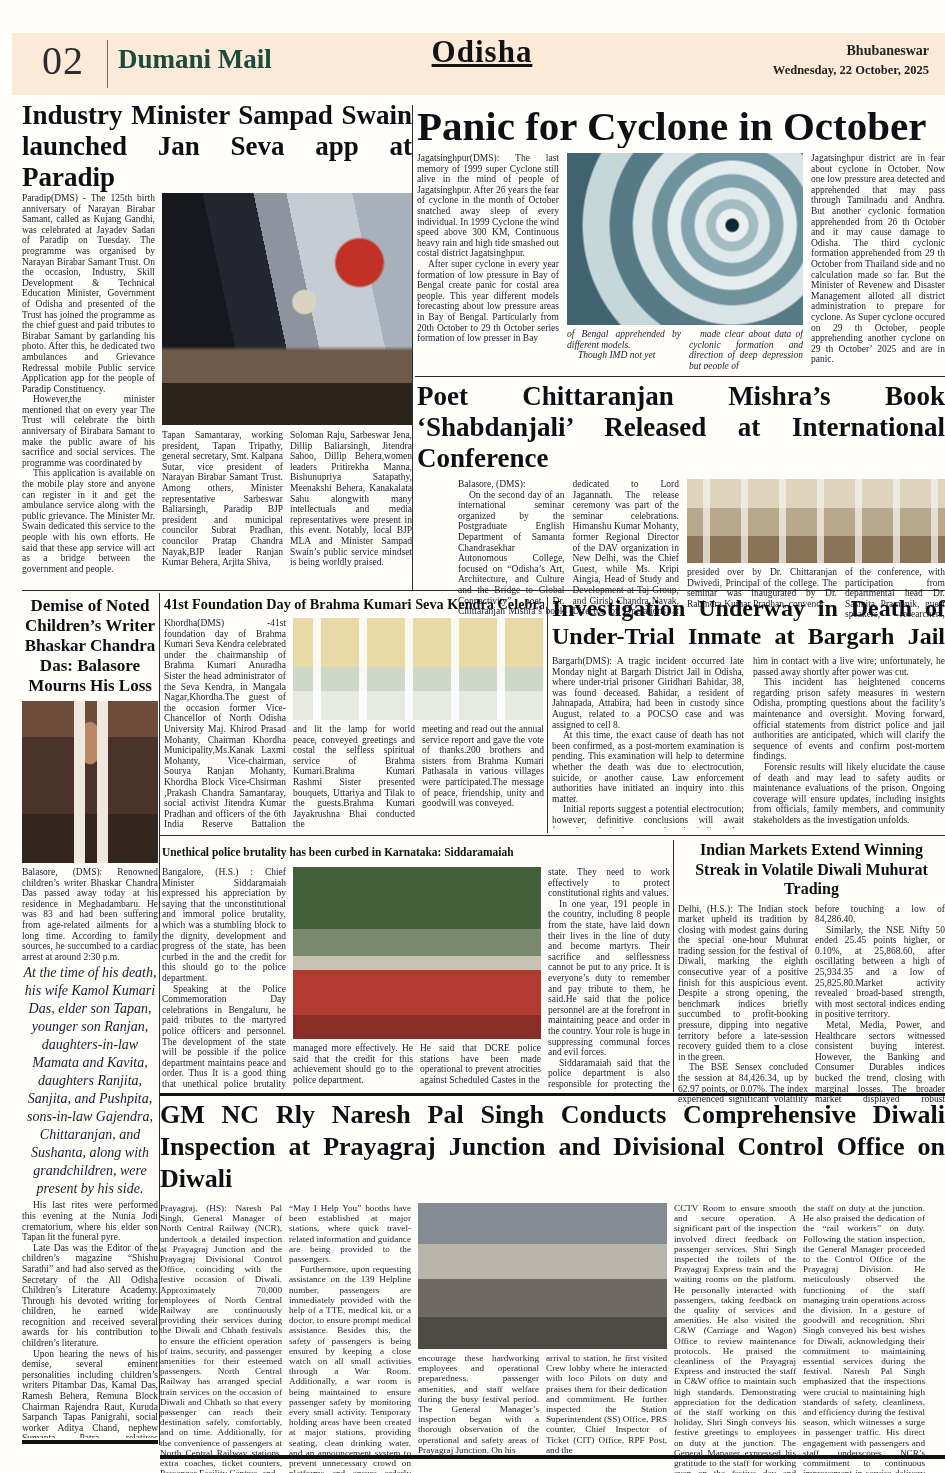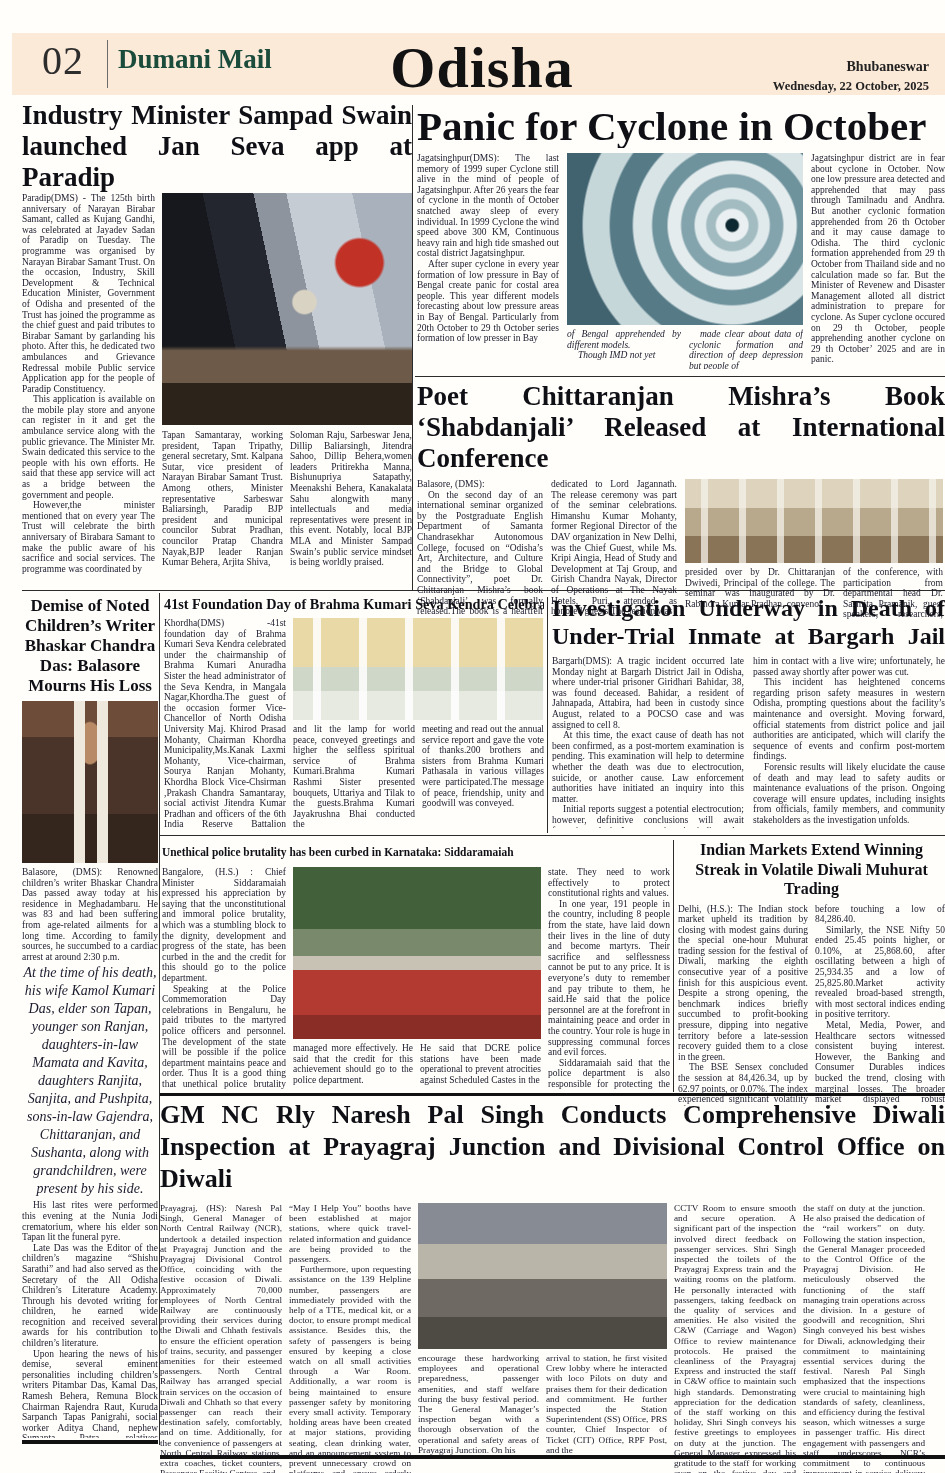--- a/index.html
+++ b/index.html
@@ -7,22 +7,22 @@
           font-family:"Liberation Serif", serif; color:#1b1b2e; margin:0 auto; overflow:hidden; }
   .abs { position:absolute; }
   .rule { position:absolute; background:#2b2b2b; }
   .rule.thick { background:#111; }
 
   
   .masthead { position:absolute; left:12px; top:33px; width:933px; height:62px; background:#fcead9; }
   .pagenum { position:absolute; left:30px; top:4px; font-size:40px; color:#2d2d2d; letter-spacing:1px; }
   .mh-div { position:absolute; left:95px; top:7px; width:1px; height:48px; background:#6b6b6b; }
   .brand { position:absolute; left:106px; top:11px; font-size:27px; font-weight:bold; color:#1b4b3b; }
-  .edition { position:absolute; left:320px; width:300px; top:1px; text-align:center; font-size:58px; font-weight:bold; color:#121212; letter-spacing:1px; }
-  .mh-right { position:absolute; right:16px; top:26px; text-align:right; color:#222; }
+  .edition { position:absolute; left:320px; width:300px; top:1px; text-align:center; font-size:31px; font-weight:bold; color:#121212; letter-spacing:1px;text-decoration:underline; }
+  .mh-right { position:absolute; right:16px; top:10px; text-align:right; color:#222; }
   .mh-city { font-size:14px; font-weight:bold; }
   .mh-date { font-size:12.5px; font-weight:bold; margin-top:4px; }
 
   
   h2 { margin:0; font-weight:bold; color:#0f0f16; }
   .hl-just { text-align:justify; text-align-last:justify; }
   .nowrap { white-space:nowrap; overflow:hidden; }
   .squeeze { display:inline-block; transform-origin:0 50%; white-space:nowrap; }
 
   
@@ -84,22 +84,22 @@
   <div class="rule" style="left:673px; top:840px; width:1px; height:252px;"></div>
   <div class="rule thick" style="left:160px; top:1093px; width:785px; height:3px;"></div>
   <div class="rule thick" style="left:22px; top:1440px; width:136px; height:4px;"></div>
   <div class="rule thick" style="left:160px; top:1455px; width:785px; height:4px;"></div>
 
   <section class="abs" style="left:22px; top:100px; width:390px; height:492px;">
     <h2 class="hl-just" style="font-size:27px; line-height:31px;">Industry Minister Sampad Swain launched Jan Seva app at Paradip</h2>
     <div class="row colgap" style="margin-top:0;">
       <div class="bt" style="width:133px; height:418px;">
           <p>Paradip(DMS) - The 125th birth anniversary of Narayan Birabar Samant, called as Kujang Gandhi, was celebrated at Jayadev Sadan of Paradip on Tuesday. The programme was organised by Narayan Birabar Samant Trust. On the occasion, Industry, Skill Development &amp; Technical Education Minister, Government of Odisha and presented of the Trust has joined the programme as the chief guest and paid tributes to Birabar Samant by garlanding his photo. After this, he dedicated two ambulances and Grievance Redressal mobile Public service Application app for the people of Paradip Constituency.</p>
+          <p>However,the minister mentioned that on every year The Trust will celebrate the birth anniversary of Birabara Samant to make the public aware of his sacrifice and social services. The programme was coordinated by</p>
           <p>This application is available on the mobile play store and anyone can register in it and get the ambulance service along with the public grievance. The Minister Mr. Swain dedicated this service to the people with his own efforts. He said that these app service will act as a bridge between the government and people.</p>
-          <p>However,the minister mentioned that on every year The Trust will celebrate the birth anniversary of Birabara Samant to make the public aware of his sacrifice and social services. The programme was coordinated by</p>
         </div>
       <div style="width:250px;">
         <div class="ph ph-paradip" style="width:250px; height:232px;"></div>
         <div class="row colgap" style="margin-top:5px;">
           <div class="bt" style="width:121px; height:178px;">
               <p>Tapan Samantaray, working president, Tapan Tripathy, general secretary, Smt. Kalpana Sutar, vice president of Narayan Birabar Samant Trust. Among others, Minister representative Sarbeswar Baliarsingh, Paradip BJP president and municipal councilor Subrat Pradhan, councilor Pratap Chandra Nayak,BJP leader Ranjan Kumar Behera, Arjita Shiva,</p>
             </div>
           <div class="bt" style="width:122px; height:178px;">
               <p>Soloman Raju, Sarbeswar Jena, Dillip Baliarsingh, Jitendra Sahoo, Dillip Behera,women leaders Pritirekha Manna, Bishunupriya Satapathy, Meenakshi Behera, Kanakalata Sahu alongwith many intellectuals and media representatives were present in this event. Notably, local BJP MLA and Minister Sampad Swain’s public service mindset is being worldly praised.</p>
             </div>
@@ -128,21 +128,21 @@
         </div>
       </div>
       <div class="bt" style="width:134px; height:216px;">
           <p>Jagatsinghpur district are in fear about cyclone in October. Now one low pressure area detected and apprehended that may pass through Tamilnadu and Andhra. But another cyclonic formation apprehended from 26 th October and it may cause damage to Odisha. The third cyclonic formation apprehended from 29 th October from Thailand side and no calculation made so far. But the Minister of Revenew and Disaster Management alloted all district administration to prepare for cyclone. As  Super cyclone occured on 29 th October, people apprehending another cyclone on 29 th October’ 2025 and are in panic.</p>
         </div>
     </div>
   </section>
 
   <section class="abs" style="left:417px; top:381px; width:528px; height:208px;">
     <h2 style="font-size:27px; line-height:31px; text-align:justify;">Poet Chittaranjan Mishra’s Book ‘Shabdanjali’ Released at International Conference</h2>
-    <div class="row" style="margin-top:5px; gap:8px;">
+    <div class="row" style="margin-top:5px; gap:8px;margin-left:41px;">
       <div class="bt" style="width:126px; height:138px;">
           <p>Balasore, (DMS):</p>
           <p>On the second day of an international seminar organized by the Postgraduate English Department of Samanta Chandrasekhar Autonomous College, focused on “Odisha’s Art, Architecture, and Culture and the Bridge to Global Connectivity”, poet Dr. Chittaranjan Mishra’s book ‘Shabdanjali’ was formally released.The book is a heartfelt collection of poems</p>
         </div>
       <div class="bt" style="width:126px; height:138px;">
           <p>dedicated to Lord Jagannath. The release ceremony was part of the seminar celebrations. Himanshu Kumar Mohanty, former Regional Director of the DAV organization in New Delhi, was the Chief Guest, while Ms. Kripi Aingia, Head of Study and Development at Taj Group, and Girish Chandra Nayak, Director of Operations at The Nayak Hotels, Puri, attended as honored guests.The session was</p>
         </div>
       <div style="width:258px;">
         <div class="ph ph-conf" style="width:258px; height:84px;"></div>
         <div class="row" style="margin-top:4px; gap:8px;">
@@ -174,21 +174,21 @@
   <section class="abs" style="left:164px; top:594px; width:380px; height:240px;">
     <h2 class="nowrap" style="font-size:15.5px; line-height:20px;"><span class="squeeze" style="transform:scaleX(0.92);">41st Foundation Day of Brahma Kumari Seva Kendra Celebrated</span></h2>
     <div class="row" style="margin-top:4px; gap:7px;">
       <div class="bt" style="width:122px; height:212px;">
           <p>Khordha(DMS) -41st foundation day of Brahma Kumari Seva Kendra celebrated under the chairmanship of Brahma Kumari Anuradha Sister the head administrator of the Seva Kendra, in Mangala Nagar,Khordha.The guest of the occasion former Vice-Chancellor of North Odisha University Maj. Khirod Prasad Mohanty, Chairman Khordha Municipality,Ms.Kanak Laxmi Mohanty, Vice-chairman, Sourya Ranjan Mohanty, Khordha Block Vice-Chsirman ,Prakash Chandra Samantaray, social activist Jitendra Kumar Pradhan and officers of the 6th India Reserve Battalion participated</p>
         </div>
       <div style="width:251px;">
         <div class="ph ph-brahma" style="width:251px; height:102px;"></div>
         <div class="row" style="margin-top:4px; gap:7px;">
           <div class="bt" style="width:122px; height:104px;">
-              <p>and lit the lamp for world peace, conveyed greetings and higher the selfless spiritual service of Brahma Kumari.Brahma Kumari Rashmi Sister presented bouquets, Uttariya and Tilak to the guests.Brahma Kumari Jayakrushna Bhai conducted the</p>
+              <p>and lit the lamp for world peace, conveyed greetings and costal the selfless spiritual service of Brahma Kumari.Brahma Kumari Rashmi Sister presented bouquets, Uttariya and Tilak to the guests.Brahma Kumari Jayakrushna Bhai conducted the</p>
             </div>
           <div class="bt" style="width:122px; height:104px;">
               <p>meeting and read out the annual service report and gave the vote of thanks.200 brothers and sisters from Brahma Kumari Pathasala in various villages were participated.The message of peace, friendship, unity and goodwill was conveyed.</p>
             </div>
         </div>
       </div>
     </div>
   </section>
 
   <section class="abs" style="left:552px; top:594px; width:393px; height:240px;">

